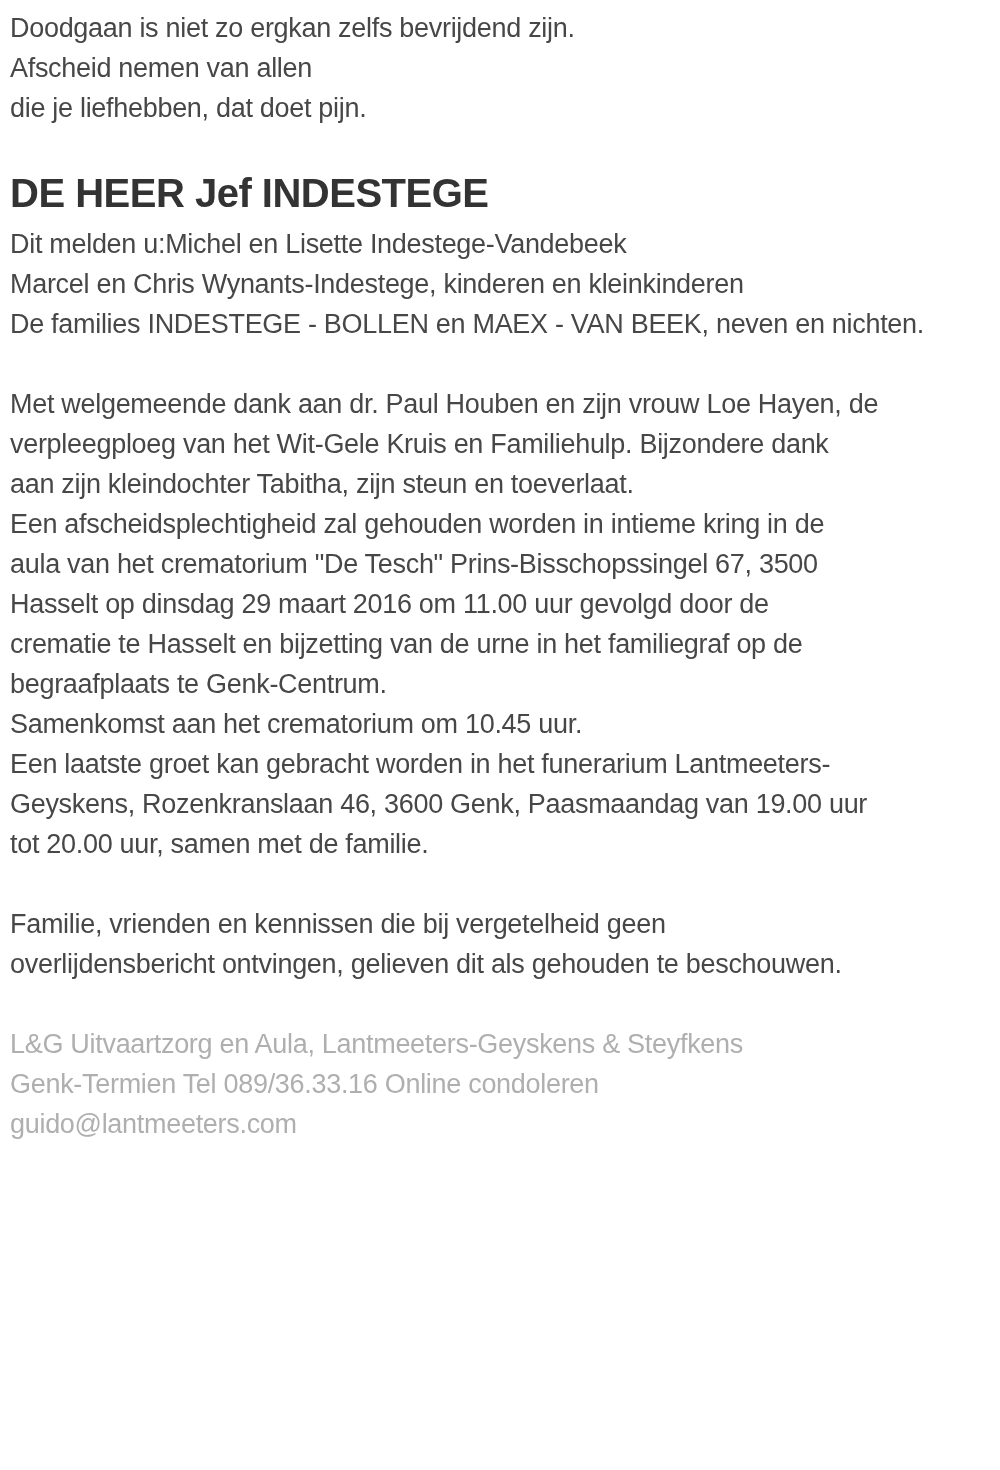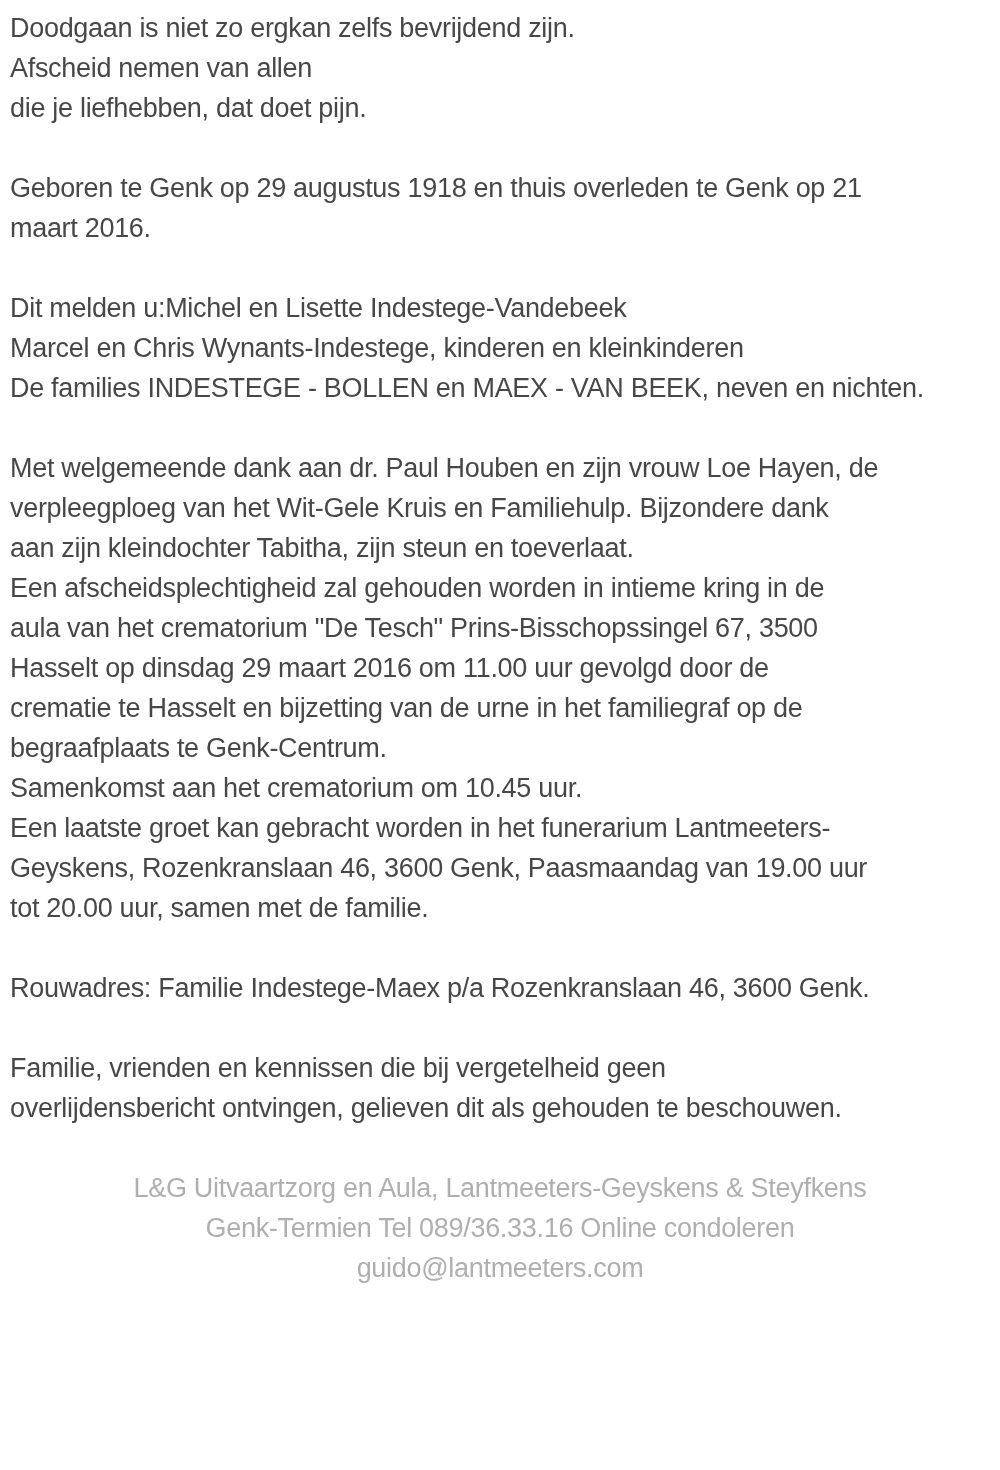--- a/index.html
+++ b/index.html
@@ -38,55 +38,52 @@
     font-size: 40px;
     line-height: 50px;
     font-weight: 700;
     letter-spacing: -0.5px;
     color: var(--text-strong);
     white-space: pre-line;
   }
   .footer {
     color: var(--muted);
     margin-bottom: 0;
-    text-align: center;
   }
 </style>
 </head>
 <body>
 
 <div class="page">
 
   <p class="para">Doodgaan is niet zo ergkan zelfs bevrijdend zijn.
 Afscheid nemen van allen
 die je liefhebben, dat doet pijn.</p>
 
+  <h1 class="deceased-title">DE HEER Jef INDESTEGE</h1>
 
 
-  <p class="para">Geboren te Genk op 29 augustus 1918 en thuis overleden te Genk op 21
-maart 2016.</p>
 
   <p class="para">Dit melden u:Michel en Lisette Indestege-Vandebeek
 Marcel en Chris Wynants-Indestege, kinderen en kleinkinderen
 De families INDESTEGE - BOLLEN en MAEX - VAN BEEK, neven en nichten.</p>
 
   <p class="para">Met welgemeende dank aan dr. Paul Houben en zijn vrouw Loe Hayen, de
 verpleegploeg van het Wit-Gele Kruis en Familiehulp. Bijzondere dank
 aan zijn kleindochter Tabitha, zijn steun en toeverlaat.
 Een afscheidsplechtigheid zal gehouden worden in intieme kring in de
 aula van het crematorium "De Tesch" Prins-Bisschopssingel 67, 3500
 Hasselt op dinsdag 29 maart 2016 om 11.00 uur gevolgd door de
 crematie te Hasselt en bijzetting van de urne in het familiegraf op de
 begraafplaats te Genk-Centrum.
 Samenkomst aan het crematorium om 10.45 uur.
 Een laatste groet kan gebracht worden in het funerarium Lantmeeters-
 Geyskens, Rozenkranslaan 46, 3600 Genk, Paasmaandag van 19.00 uur
 tot 20.00 uur, samen met de familie.</p>
 
-  <p class="para">Rouwadres: Familie Indestege-Maex p/a Rozenkranslaan 46, 3600 Genk.</p>
 
   <p class="para">Familie, vrienden en kennissen die bij vergetelheid geen
 overlijdensbericht ontvingen, gelieven dit als gehouden te beschouwen.</p>
 
   <p class="para footer">L&amp;G Uitvaartzorg en Aula, Lantmeeters-Geyskens &amp; Steyfkens
 Genk-Termien Tel 089/36.33.16 Online condoleren
 guido@lantmeeters.com</p>
 
 </div>
 

